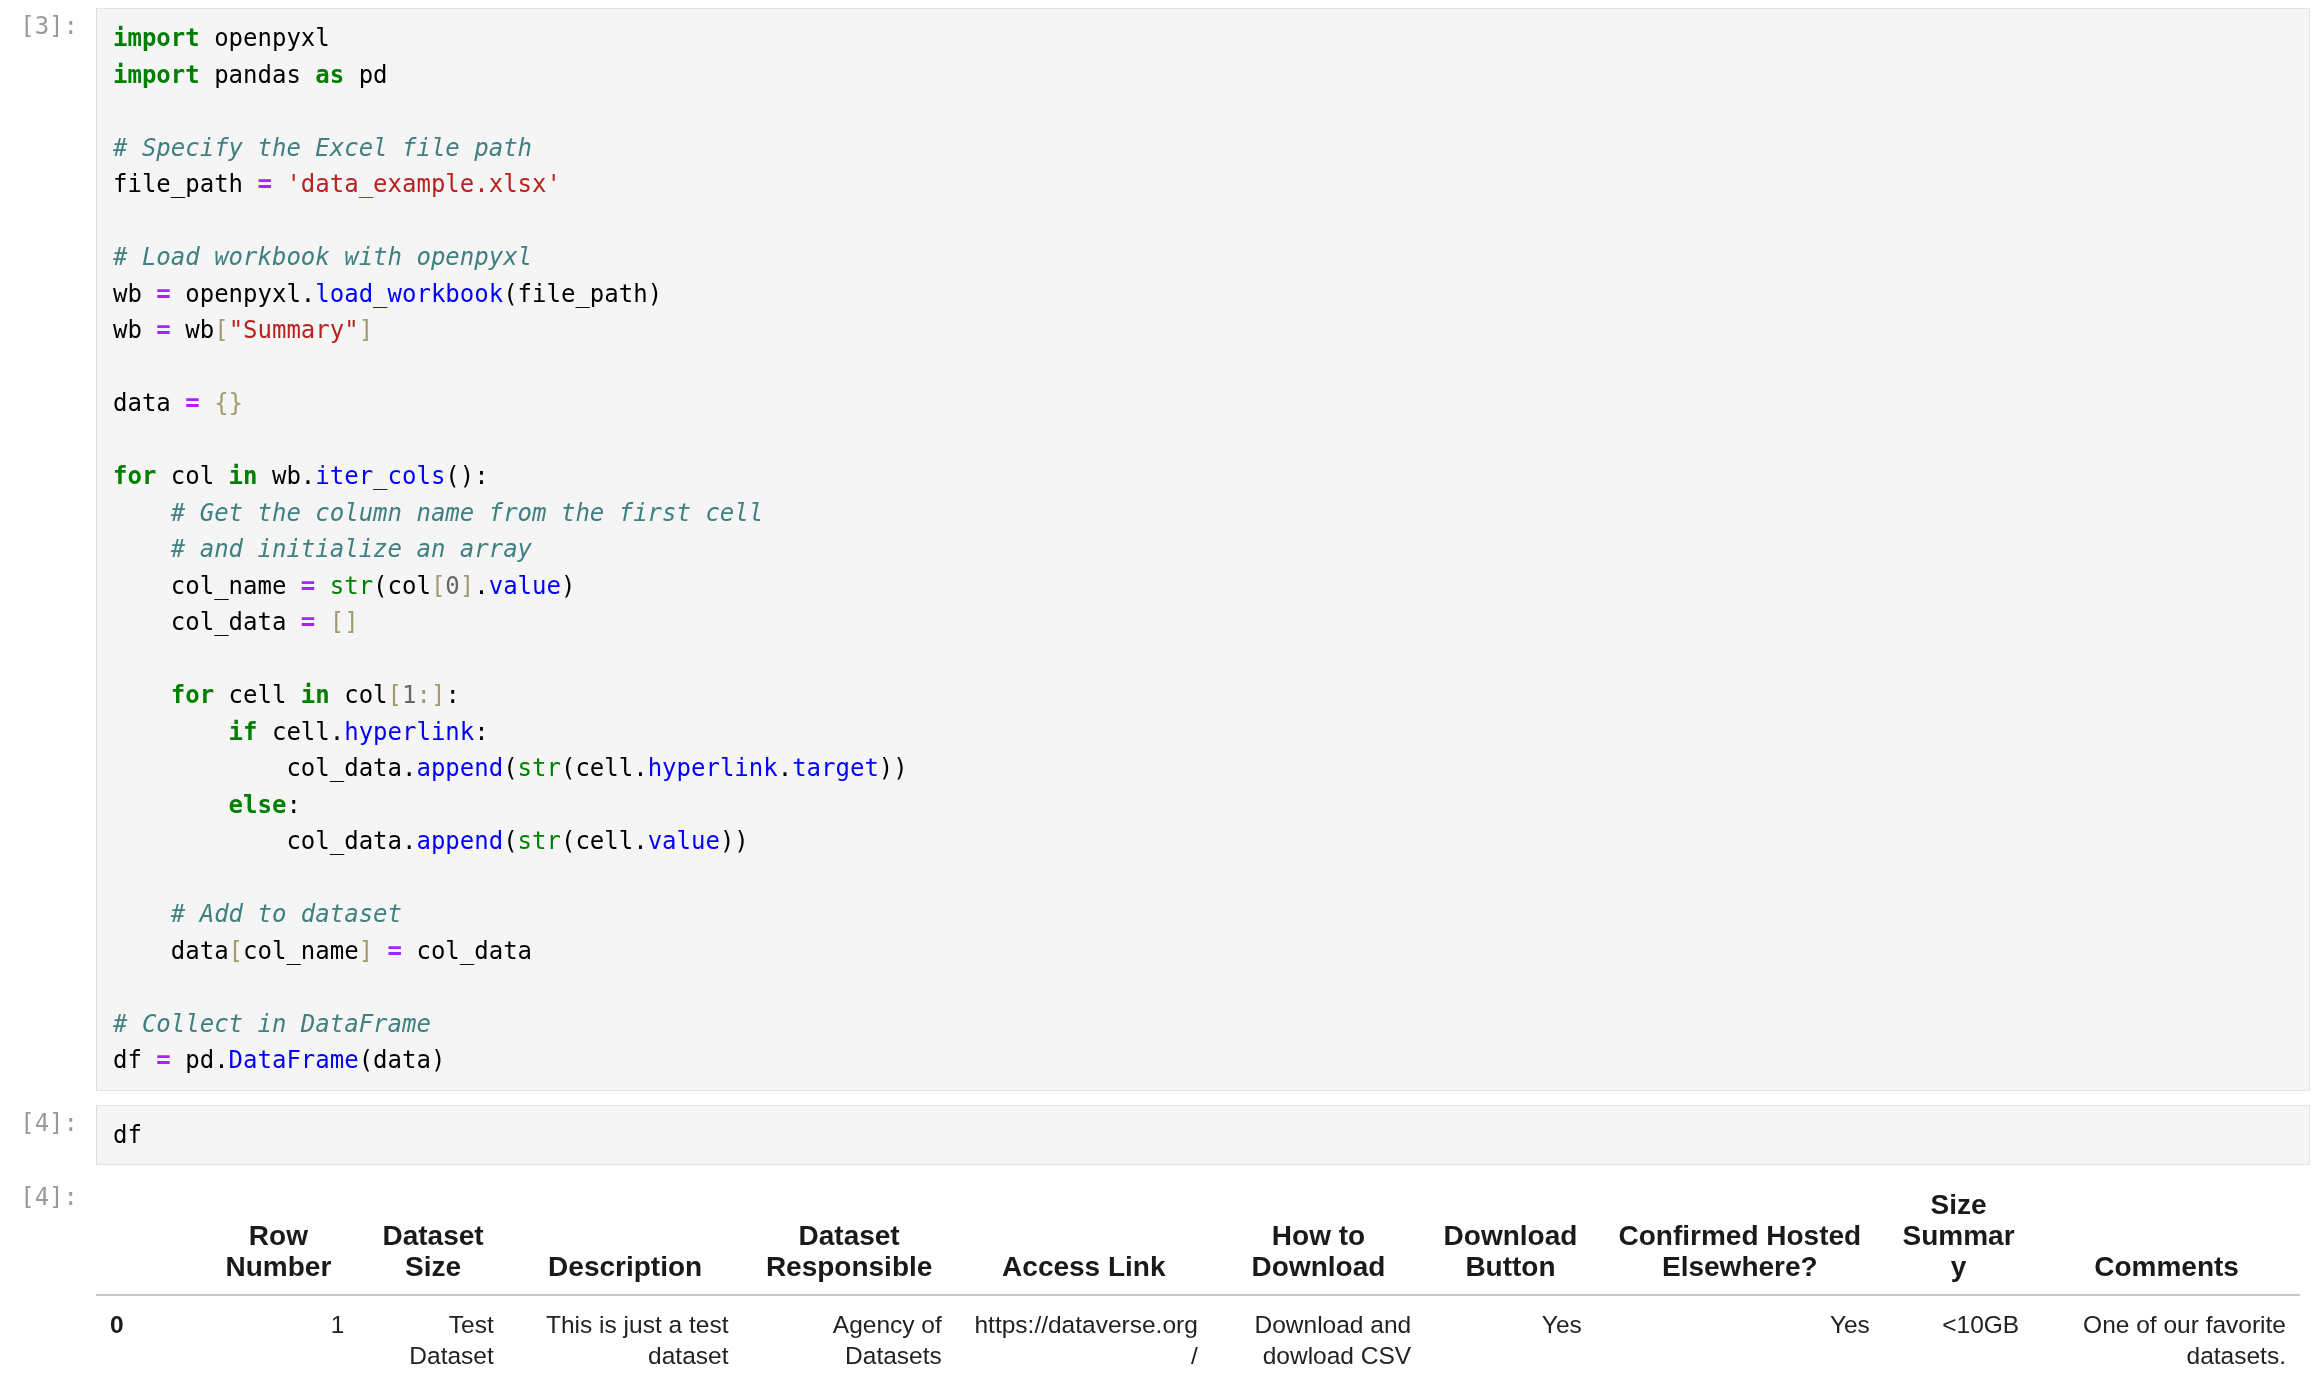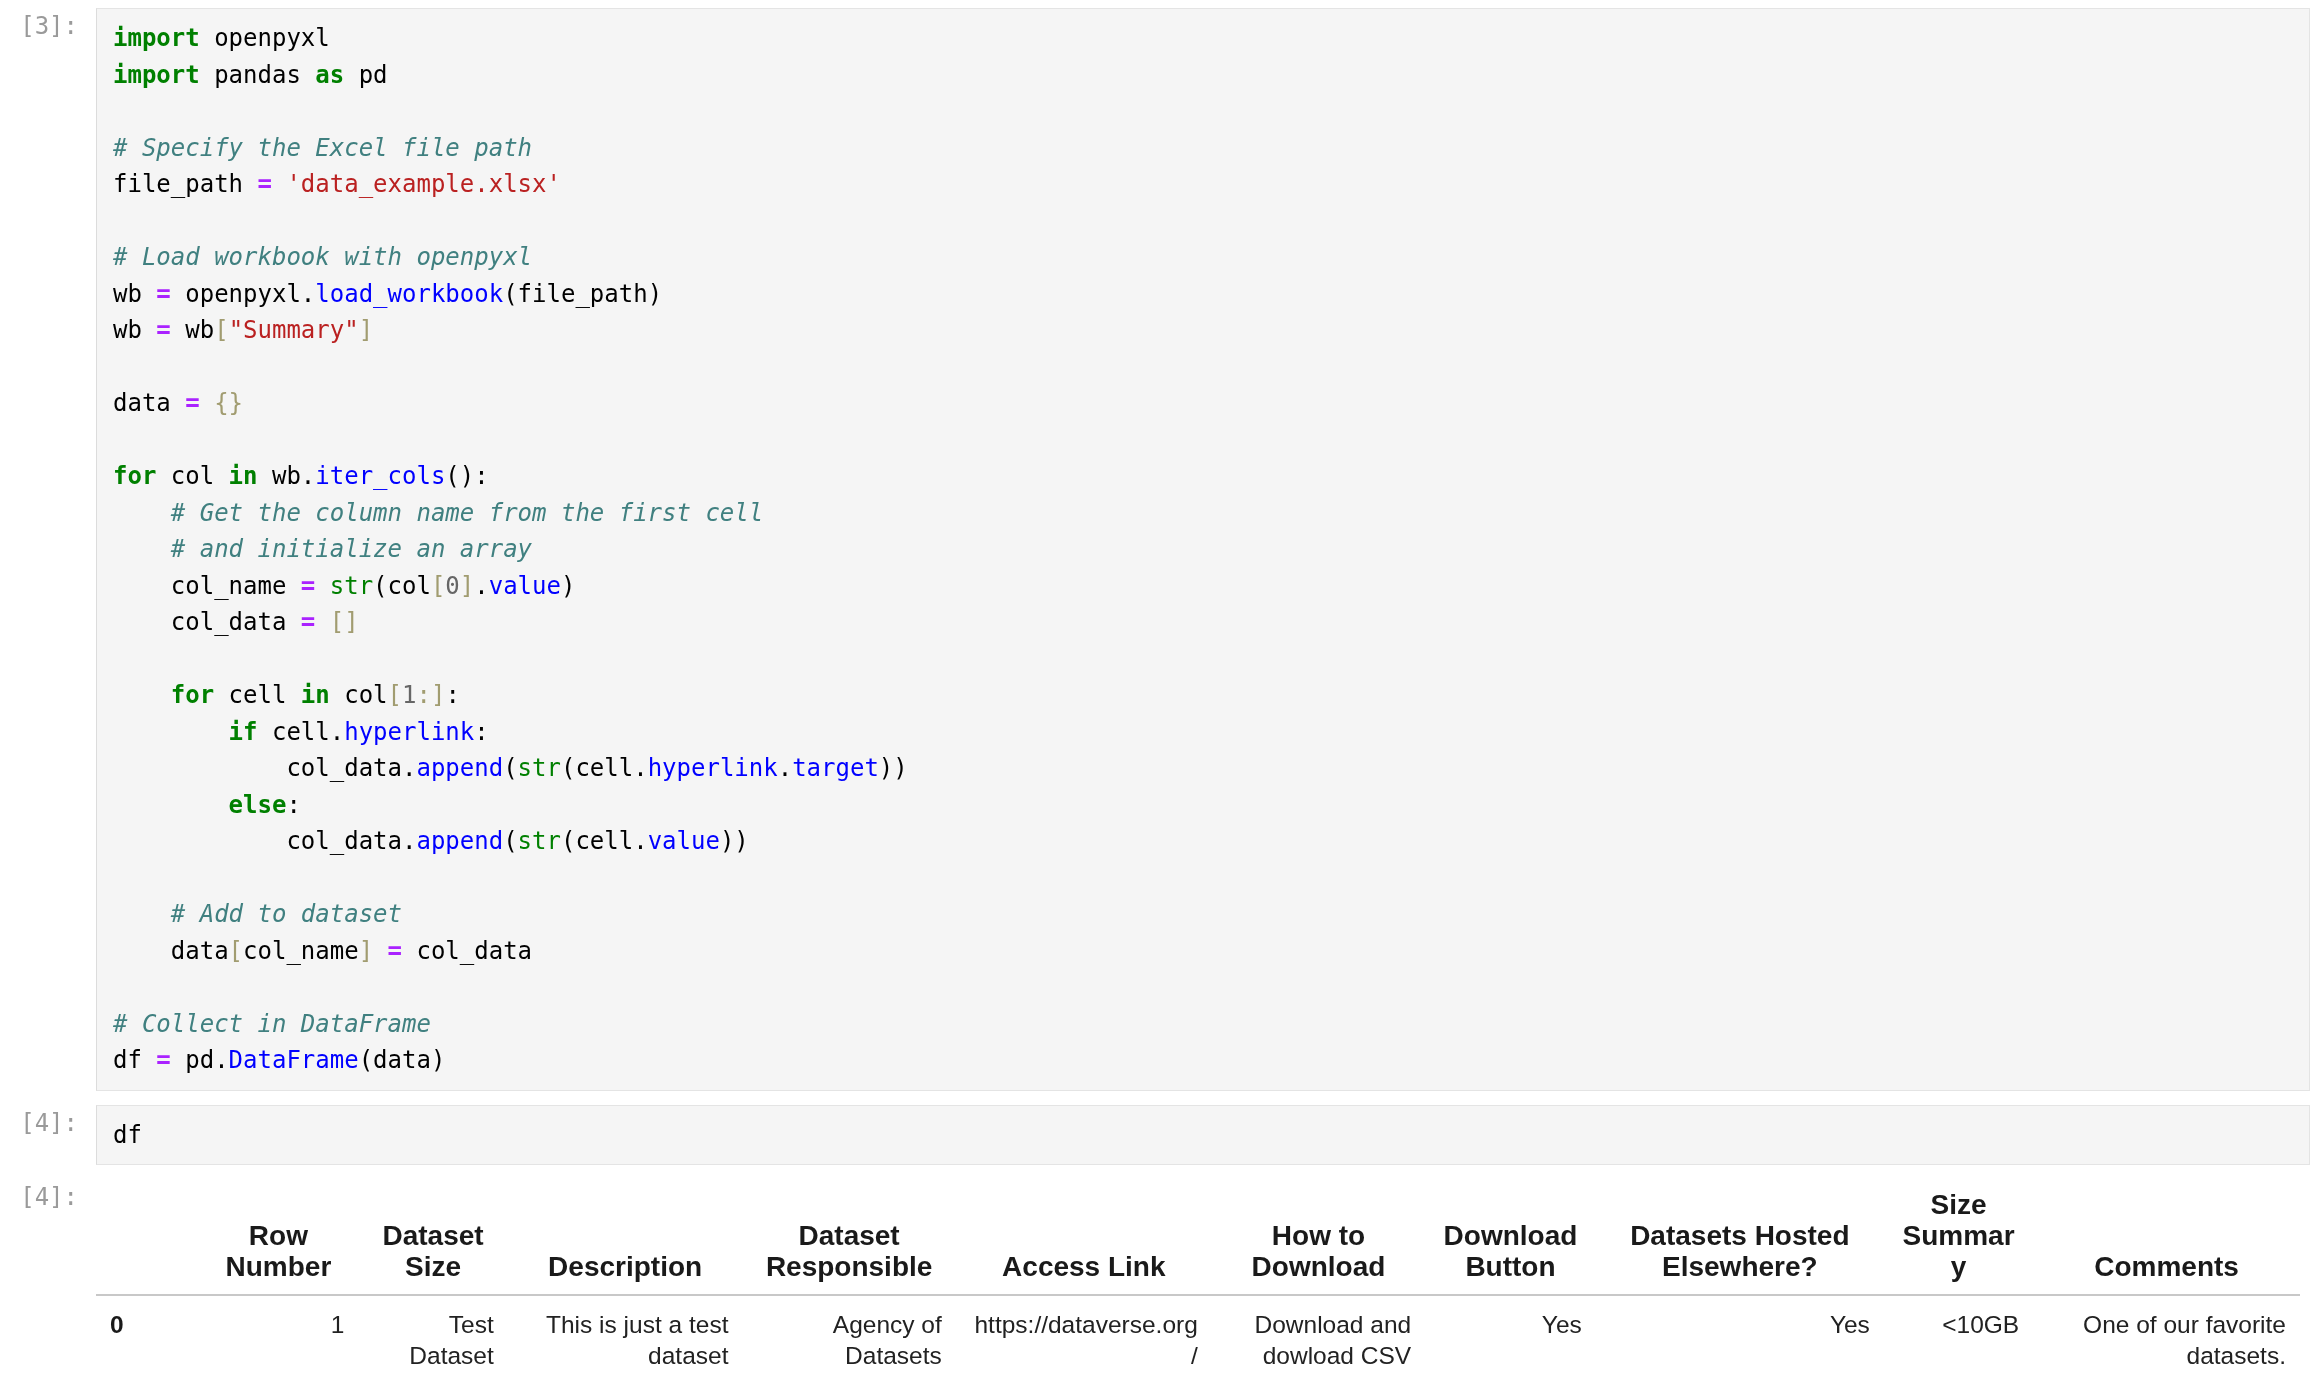--- a/index.html
+++ b/index.html
@@ -218,21 +218,21 @@
         <thead>
           <tr>
             <th class="idx-head"></th>
           <th>Row Number</th>
               <th>Dataset Size</th>
               <th>Description</th>
               <th>Dataset Responsible</th>
               <th>Access Link</th>
               <th>How to Download</th>
               <th>Download Button</th>
-              <th>Datasets Hosted Elsewhere?</th>
+              <th>Confirmed Hosted Elsewhere?</th>
               <th>Size Summary</th>
               <th>Comments</th>
             </tr>
         </thead>
         <tbody>
             <tr>
               <th class="row-index">0</th>
               <td>1</td>
               <td>Test Dataset</td>
               <td>This is just a test dataset</td>

